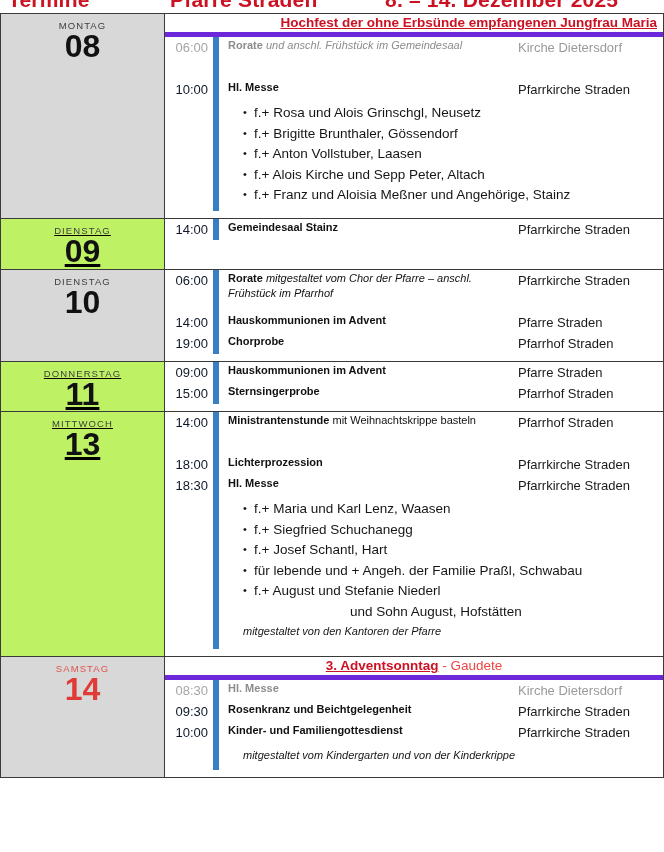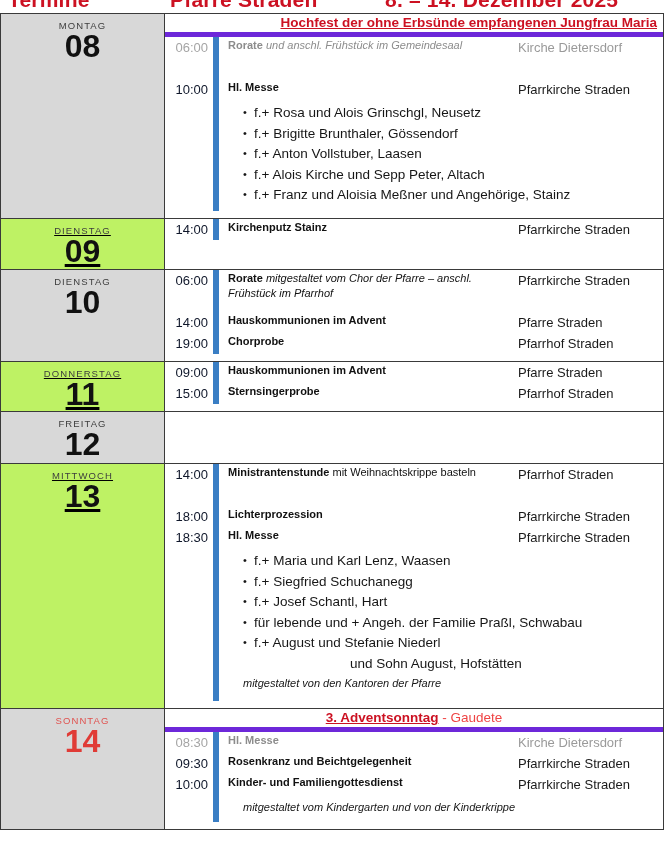--- a/index.html
+++ b/index.html
@@ -241,21 +241,21 @@
         <tr>
           <td class="daycell shade-a">
             <div class="dayname">DIENSTAG</div>
             <div class="daynum">09</div>
           </td>
           <td class="eventscell">
             <div class="evrow">
               <div class="evtime">14:00</div>
               <div class="bar"></div>
               <div class="evbody">
-                <div class="evtitle"><b>Kirchenputz Stainz</b></div>
+                <div class="evtitle"><b>Gemeindesaal Stainz</b></div>
                 <div class="evplace">Pfarrkirche Straden</div>
               </div>
             </div>
             <div class="evspacer"></div>
           </td>
         </tr>
         <tr>
           <td class="daycell shade-b">
             <div class="dayname">DIENSTAG</div>
             <div class="daynum">10</div>
@@ -303,30 +303,20 @@
               </div>
             </div>
             <div class="evrow">
               <div class="evtime">15:00</div>
               <div class="bar"></div>
               <div class="evbody">
                 <div class="evtitle"><b>Sternsingerprobe</b></div>
                 <div class="evplace">Pfarrhof Straden</div>
               </div>
             </div>
-            <div class="evspacer"></div>
-          </td>
-        </tr>
-        <tr>
-          <td class="daycell shade-b">
-            <div class="dayname">FREITAG</div>
-            <div class="daynum">12</div>
-          </td>
-          <td class="eventscell">
-            <div class="emptyday"></div>
             <div class="evspacer"></div>
           </td>
         </tr>
         <tr>
           <td class="daycell shade-a">
             <div class="dayname">MITTWOCH</div>
             <div class="daynum">13</div>
           </td>
           <td class="eventscell">
             <div class="evrow">
@@ -366,21 +356,21 @@
                   <li class="cont">und Sohn August, Hofstätten</li>
                 </ul>
                 <div class="note">mitgestaltet von den Kantoren der Pfarre</div>
               </div>
             </div>
             <div class="evspacer"></div>
           </td>
         </tr>
         <tr>
           <td class="daycell shade-b holiday">
-            <div class="dayname">SONNTAG</div>
+            <div class="dayname">SAMSTAG</div>
             <div class="daynum">14</div>
           </td>
           <td class="eventscell">
             <div class="feast center"><span class="u">3. Adventsonntag</span><span class="plain"> - Gaudete</span></div>
             <div class="evrow past">
               <div class="evtime">08:30</div>
               <div class="bar"></div>
               <div class="evbody">
                 <div class="evtitle"><b>Hl. Messe</b></div>
                 <div class="evplace">Kirche Dietersdorf</div>

